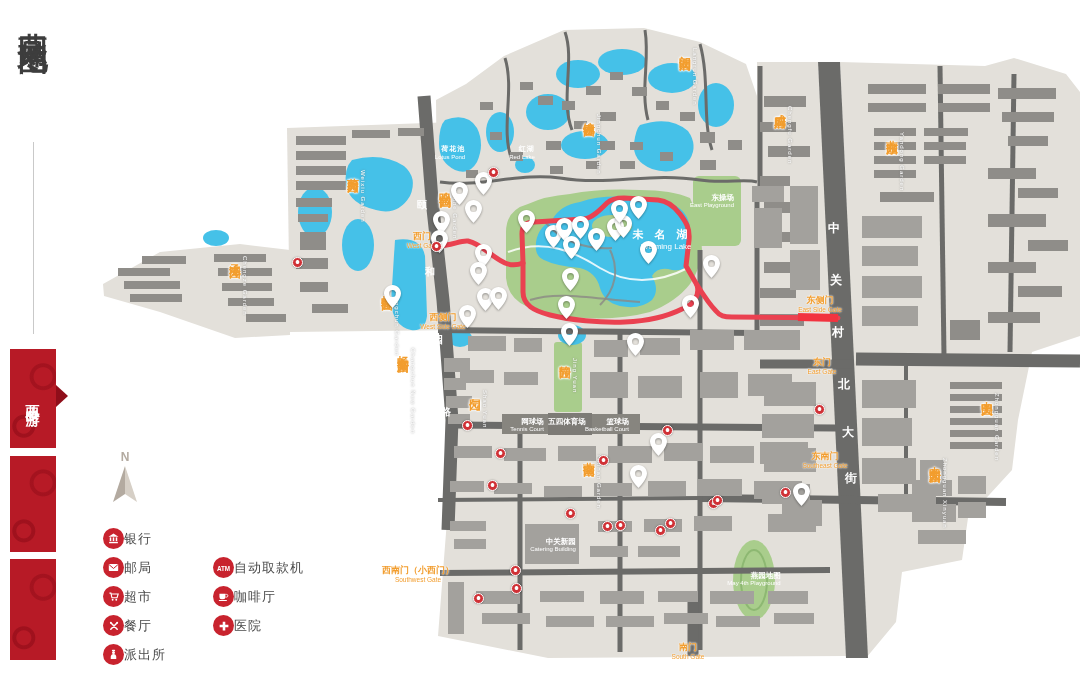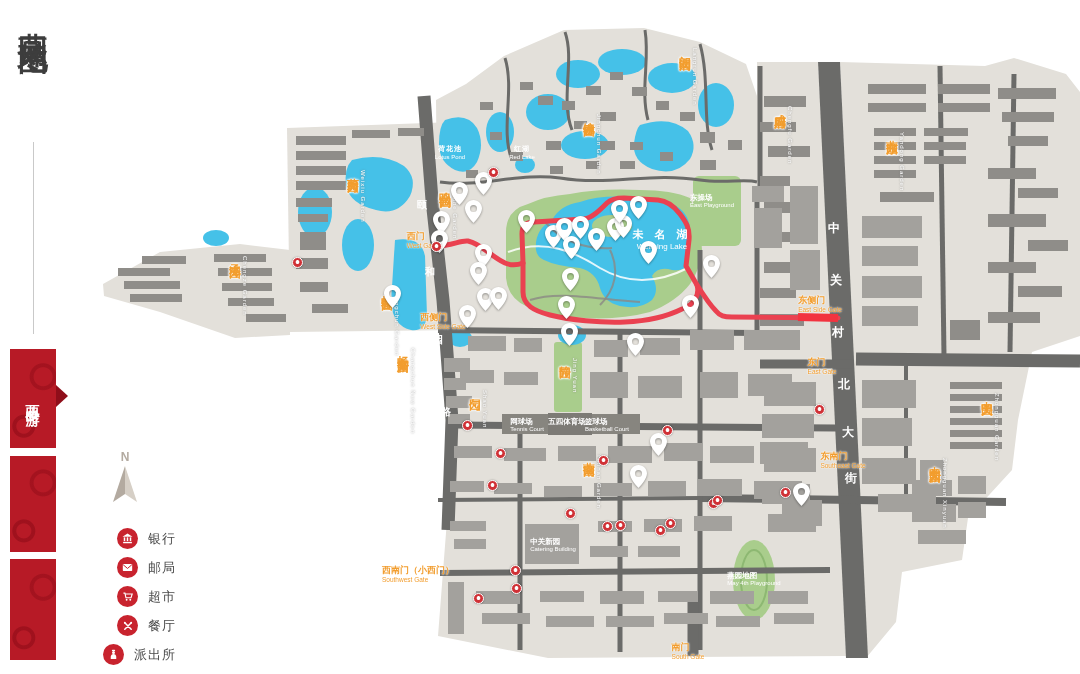--- a/index.html
+++ b/index.html
@@ -21,28 +21,28 @@
   .wpath{stroke:#ffffff;fill:none;opacity:.85;}
   .gpath{stroke:#8b8884;fill:none;opacity:.8;}
 
   
   .garden-label{position:absolute;display:flex;gap:1px;}
   .garden-zh{writing-mode:vertical-rl;text-orientation:upright;color:var(--orange);
      font-size:12px;font-weight:bold;letter-spacing:2px;line-height:1;
      text-shadow:0 0 2px #fff,0 0 2px #fff,0 0 3px #fff;}
   .garden-en{writing-mode:vertical-rl;font-size:6px;color:#fff;letter-spacing:1px;
      text-shadow:0 0 2px rgba(120,120,120,.9);margin-top:2px;}
-  .gate-label{position:absolute;transform:translateX(-50%);
+  .gate-label{position:absolute;transform:translateX(-50%);text-align:center;
      color:var(--orange);font-size:9px;font-weight:bold;line-height:1.1;white-space:nowrap;
      text-shadow:0 0 2px #fff,0 0 2px #fff;}
   .gate-label .en{display:block;font-size:6.5px;font-weight:normal;}
-  .water-label{position:absolute;transform:translateX(-50%);text-align:center;color:#fff;
+  .water-label{position:absolute;transform:translateX(-50%);text-align:right;color:#fff;
      font-weight:bold;line-height:1.25;white-space:nowrap;}
   .water-label .en{display:block;font-weight:normal;letter-spacing:0;}
-  .area-label{position:absolute;transform:translateX(-50%);text-align:left;color:#fff;
+  .area-label{position:absolute;transform:translateX(-50%);text-align:right;color:#fff;
      font-size:7.5px;font-weight:bold;line-height:1.2;white-space:nowrap;}
   .area-label .en{display:block;font-size:6px;font-weight:normal;}
   .street-char{position:absolute;transform:translate(-50%,-50%);color:#fff;font-weight:bold;}
   .map-pin{position:absolute;width:17px;height:23px;filter:drop-shadow(0 1px 1px rgba(0,0,0,.35));}
   .amenity-dot{position:absolute;width:9px;height:9px;border-radius:50%;
      background:radial-gradient(circle at 50% 45%, #fff 0 1.6px, transparent 2.2px),#d03136;
      border:1px solid #fff;box-shadow:0 0 2px rgba(0,0,0,.35);}
 
   
   .side-title{position:absolute;left:12px;top:8px;writing-mode:vertical-rl;text-orientation:upright;
@@ -60,21 +60,21 @@
      border-left:12px solid #8f0e1a;}
 
   
   .compass{position:absolute;left:110px;top:450px;width:30px;text-align:center;z-index:3;}
   .compass-n{color:#b3aaa0;font-size:12px;font-weight:bold;}
 
   
   .legend{position:absolute;left:103px;top:524px;z-index:3;}
   .legend-col{position:absolute;top:0;}
   .legend-col2{left:110px;top:29px;}
-  .legend-row{display:flex;align-items:center;height:29px;gap:10px;justify-content:flex-end;}
+  .legend-row{display:flex;align-items:center;height:29px;}
   .licon{width:21px;height:21px;border-radius:50%;background:var(--legend-red);flex:0 0 21px;
      display:flex;align-items:center;justify-content:center;}
   .licon svg{display:block;}
   .llabel{font-size:13px;color:#4a4a4a;letter-spacing:1px;white-space:nowrap;}
 </style>
 </head>
 <body>
 
 <svg id="map-svg" width="1080" height="674" viewBox="0 0 1080 674">
   <g>
@@ -377,21 +377,21 @@
     <div class="garden-label" style="left: 469px; top: 388px;">
       <span class="garden-zh">勺园</span>
       <span class="garden-en">Shao Yuan</span>
     </div>
     <div class="gate-label" style="left: 422px; top: 232px;"><span>西门</span><span class="en">West Gate</span></div>
     <div class="gate-label" style="left: 443px; top: 313px;"><span>西侧门</span><span class="en">West Side Gate</span></div>
     <div class="gate-label" style="left: 418px; top: 566px;"><span>西南门（小西门）</span><span class="en">Southwest Gate</span></div>
     <div class="gate-label" style="left: 688px; top: 643px;"><span>南门</span><span class="en">South Gate</span></div>
     <div class="gate-label" style="left: 820px; top: 296px;"><span>东侧门</span><span class="en">East Side Gate</span></div>
     <div class="gate-label" style="left: 822px; top: 358px;"><span>东门</span><span class="en">East Gate</span></div>
-    <div class="gate-label" style="left: 843px; top: 452px;"><span>东南门</span><span class="en">Southeast Gate</span></div>
+    <div class="gate-label" style="left: 825px; top: 452px;"><span>东南门</span><span class="en">Southeast Gate</span></div>
     <div class="water-label" style="left: 662px; top: 228px; font-size: 11px; letter-spacing: 4px;"><span>未 名 湖</span><span class="en" style="font-size: 8px;">Weiming  Lake</span></div>
     <div class="water-label" style="left: 522px; top: 145px; font-size: 7px; letter-spacing: 1px;"><span>红湖</span><span class="en" style="font-size: 6px;">Red Lake</span></div>
     <div class="water-label" style="left: 450px; top: 145px; font-size: 7px; letter-spacing: 1px;"><span>荷花池</span><span class="en" style="font-size: 6px;">Lotus Pond</span></div>
     <div class="area-label" style="left: 712px; top: 193px;"><span>东操场</span><span class="en">East Playground</span></div>
     <div class="area-label" style="left: 754px; top: 571px;"><span>燕园地图</span><span class="en">May 4th Playground</span></div>
     <div class="area-label" style="left: 527px; top: 417px;"><span>网球场</span><span class="en">Tennis Court</span></div>
     <div class="area-label" style="left: 567px; top: 417px;"><span>五四体育场</span><span class="en"></span></div>
     <div class="area-label" style="left: 607px; top: 417px;"><span>篮球场</span><span class="en">Basketball Court</span></div>
     <div class="area-label" style="left: 553px; top: 537px;"><span>中关新园</span><span class="en">Catering Building</span></div>
     <div class="street-char" style="left: 834px; top: 228px; font-size: 12px;">中</div>
@@ -584,14 +584,40 @@
           <svg width="15" height="15" viewBox="0 0 24 24" fill="#fff">
             <rect x="9.4" y="4.4" width="5.2" height="2" rx="1"></rect>
             <circle cx="12" cy="8.6" r="2.4"></circle>
             <path d="M7.6 19v-3.6c0-2.4 2-4.3 4.4-4.3s4.4 1.9 4.4 4.3V19z"></path>
           </svg>
         </span>
         <span class="llabel">派出所</span>
       </div>
     </div>
   <div class="legend-col legend-col2" id="legend-col2">
+      <div class="legend-row">
+        <span class="licon">
+          <svg width="19" height="12" viewBox="0 0 30 14">
+            <text x="15" y="11" text-anchor="middle" font-size="10" font-weight="bold" fill="#fff" font-family="Liberation Sans,sans-serif">ATM</text>
+          </svg>
+        </span>
+        <span class="llabel">自动取款机</span>
+      </div>
+      <div class="legend-row">
+        <span class="licon">
+          <svg width="15" height="15" viewBox="0 0 24 24" fill="#fff">
+            <path d="M5.5 7.5h9.5v5.2a3.6 3.6 0 0 1-3.6 3.6H9.1a3.6 3.6 0 0 1-3.6-3.6z"></path>
+            <path d="M15 8.6h1.8a2.2 2.2 0 0 1 0 4.4H15" fill="none" stroke="#fff" stroke-width="1.4"></path>
+            <rect x="4.5" y="17.6" width="13" height="1.6" rx=".8"></rect>
+          </svg>
+        </span>
+        <span class="llabel">咖啡厅</span>
+      </div>
+      <div class="legend-row">
+        <span class="licon">
+          <svg width="14" height="14" viewBox="0 0 24 24" fill="#fff">
+            <path d="M9.8 4.5h4.4v5.3h5.3v4.4h-5.3v5.3H9.8v-5.3H4.5V9.8h5.3z"></path>
+          </svg>
+        </span>
+        <span class="llabel">医院</span>
+      </div>
     </div>
 </div>
 
 </body></html>

